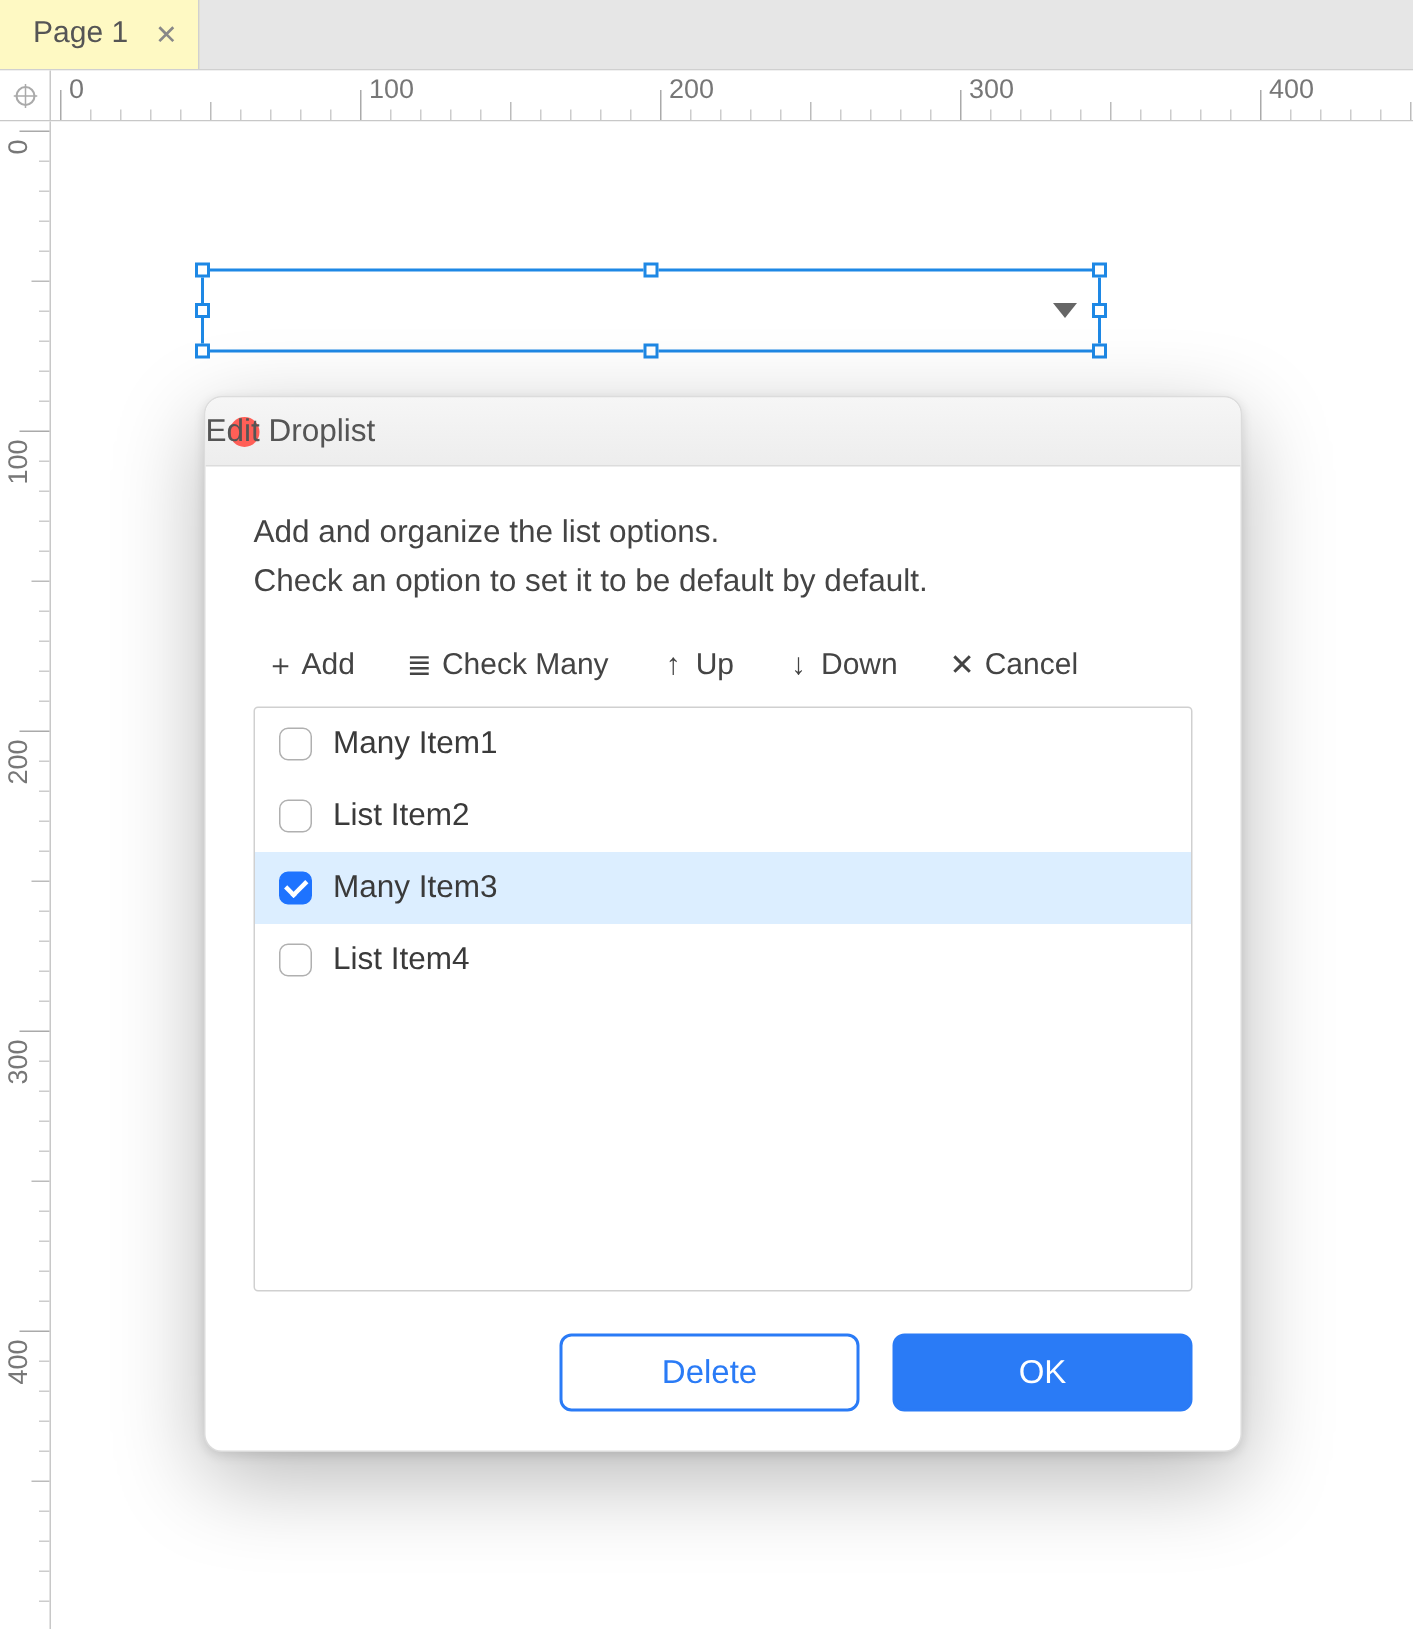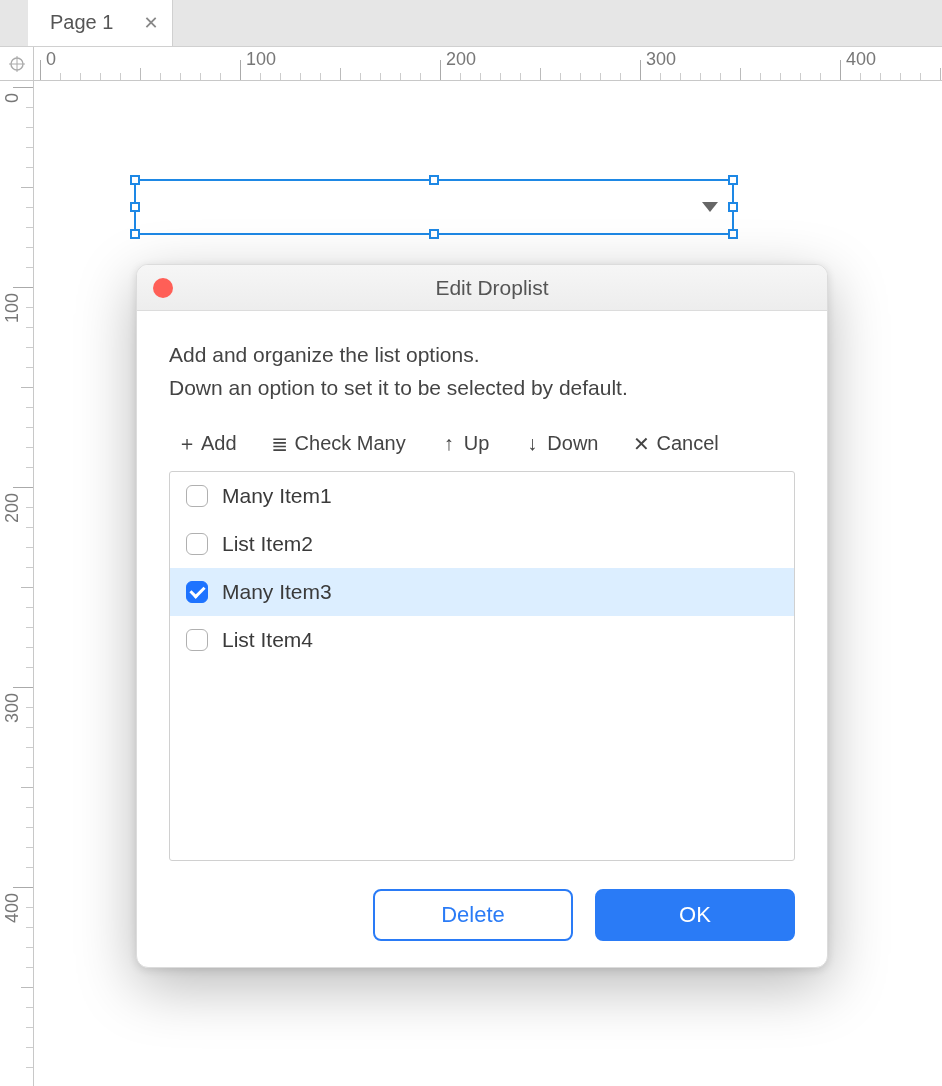--- a/index.html
+++ b/index.html
@@ -15,29 +15,28 @@
   
   .tab-strip {
     height: 47px;
     background: #e6e6e6;
     border-bottom: 1px solid #d0d0d0;
     display: flex;
     align-items: flex-end;
   }
   .tab {
     height: 47px;
-    background: #ffffff;
+    background: #fef9c3;
     border-right: 1px solid #d0d0d0;
     padding: 0 14px 0 22px;
     display: flex;
     align-items: center;
-    gap: 30px;
+    gap: 18px;
     font-size: 20px;
     color: #555;
-    margin-left: 28px;
   }
   .tab .close-x {
     font-size: 18px;
     color: #888;
     cursor: pointer;
   }
 
   
   .ruler-corner {
     position: absolute;
@@ -210,25 +209,24 @@
   .traffic-close {
     width: 20px;
     height: 20px;
     border-radius: 50%;
     background: #ff5f57;
     margin-left: 16px;
   }
   .dialog-title {
     position: absolute;
     left: 0; right: 0;
-    text-align: center;
+    text-align: left;
     font-size: 21px;
     color: #555;
     pointer-events: none;
-    padding-left: 20px;
   }
   .dialog-body {
     padding: 28px 32px 26px 32px;
   }
   .instructions {
     font-size: 21px;
     color: #444;
     line-height: 1.55;
     margin-bottom: 26px;
   }
@@ -484,21 +482,21 @@
 </div>
 
 <div class="dialog">
   <div class="dialog-titlebar">
     <div class="traffic-close"></div>
     <div class="dialog-title">Edit Droplist</div>
   </div>
   <div class="dialog-body">
     <div class="instructions">
       <div>Add and organize the list options.</div>
-      <div>Down an option to set it to be selected by default.</div>
+      <div>Check an option to set it to be default by default.</div>
     </div>
 
     <div class="toolbar">
       <div class="tbtn">
         <span class="ticon">＋</span>
         <span>Add</span>
       </div>
       <div class="tbtn">
         <span class="ticon">≣</span>
         <span>Check Many</span>

